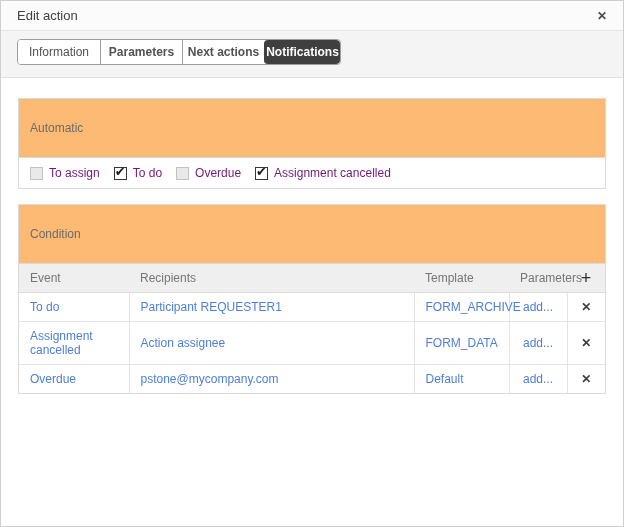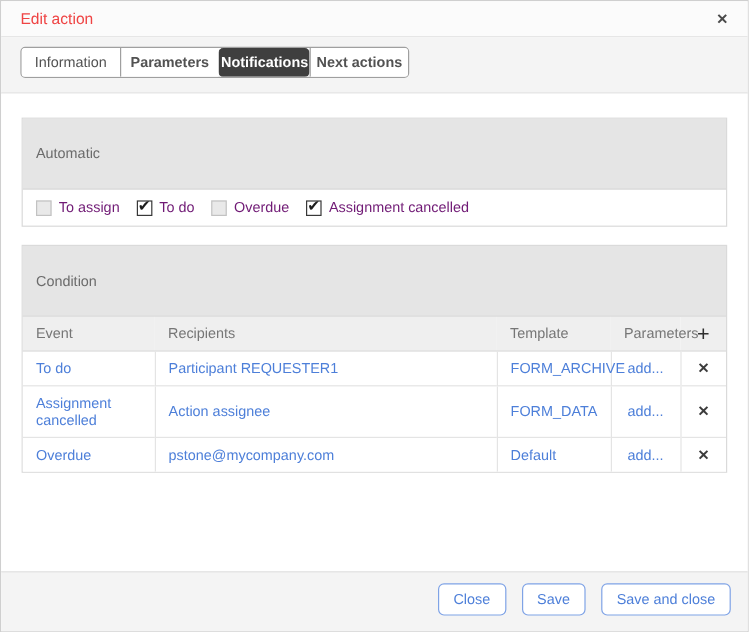--- a/index.html
+++ b/index.html
@@ -14,21 +14,21 @@
   }
 
   
   .titlebar{
     height:30px; flex:0 0 30px;
     background:#fbfbfb;
     border-bottom:1px solid #e6e6e6;
     display:flex; align-items:center; justify-content:space-between;
     padding:0 16px;
   }
-  .titlebar .title{ font-size:13px; color:#ef4444; }
+  .titlebar .title{ font-size:13px; color:#404040; }
   .titlebar .close{
     font-size:12px; font-weight:bold; color:#4a4a4a;
     cursor:pointer; line-height:1;
   }
 
   
   .tabband{
     flex:0 0 47px;
     background:#f4f4f4;
     border-bottom:1px solid #e0e0e0;
@@ -61,21 +61,21 @@
     background:#ffffff;
     padding:20px 17px 0;
     overflow:hidden;
   }
   .panel{
     border:1px solid #dadada;
     margin-bottom:15px;
     background:#ffffff;
   }
   .panel-header{
-    background:#e5e5e5;
+    background:#fdba74;
     border-bottom:1px solid #dadada;
     color:#6b6b6b; font-size:12px;
     padding:22px 11px;
   }
 
   
   .checkrow{
     display:flex; align-items:center;
     padding:8px 11px; gap:6px;
   }
@@ -132,22 +132,22 @@
 
   <div class="titlebar">
     <span class="title">Edit action</span>
     <span class="close">✕</span>
   </div>
 
   <div class="tabband">
     <div class="tabgroup">
       <div class="tab">Information</div>
       <div class="tab">Parameters</div>
+      <div class="tab">Next actions</div>
       <div class="tab active">Notifications</div>
-      <div class="tab">Next actions</div>
     </div>
   </div>
 
   <div class="content">
 
     <div class="panel">
       <div class="panel-header">Automatic</div>
       <div class="checkrow">
         <span class="checkitem">
           <span class="checkbox"></span>
@@ -208,19 +208,14 @@
             <td class="linklike">Default</td>
             <td class="center linklike">add...</td>
             <td class="del">✕</td>
           </tr>
         </tbody>
       </table>
     </div>
 
   </div>
 
-  <div class="footer">
-    <button class="btn">Close</button>
-    <button class="btn">Save</button>
-    <button class="btn">Save and close</button>
-  </div>
 
 </div>
 
 </body></html>

